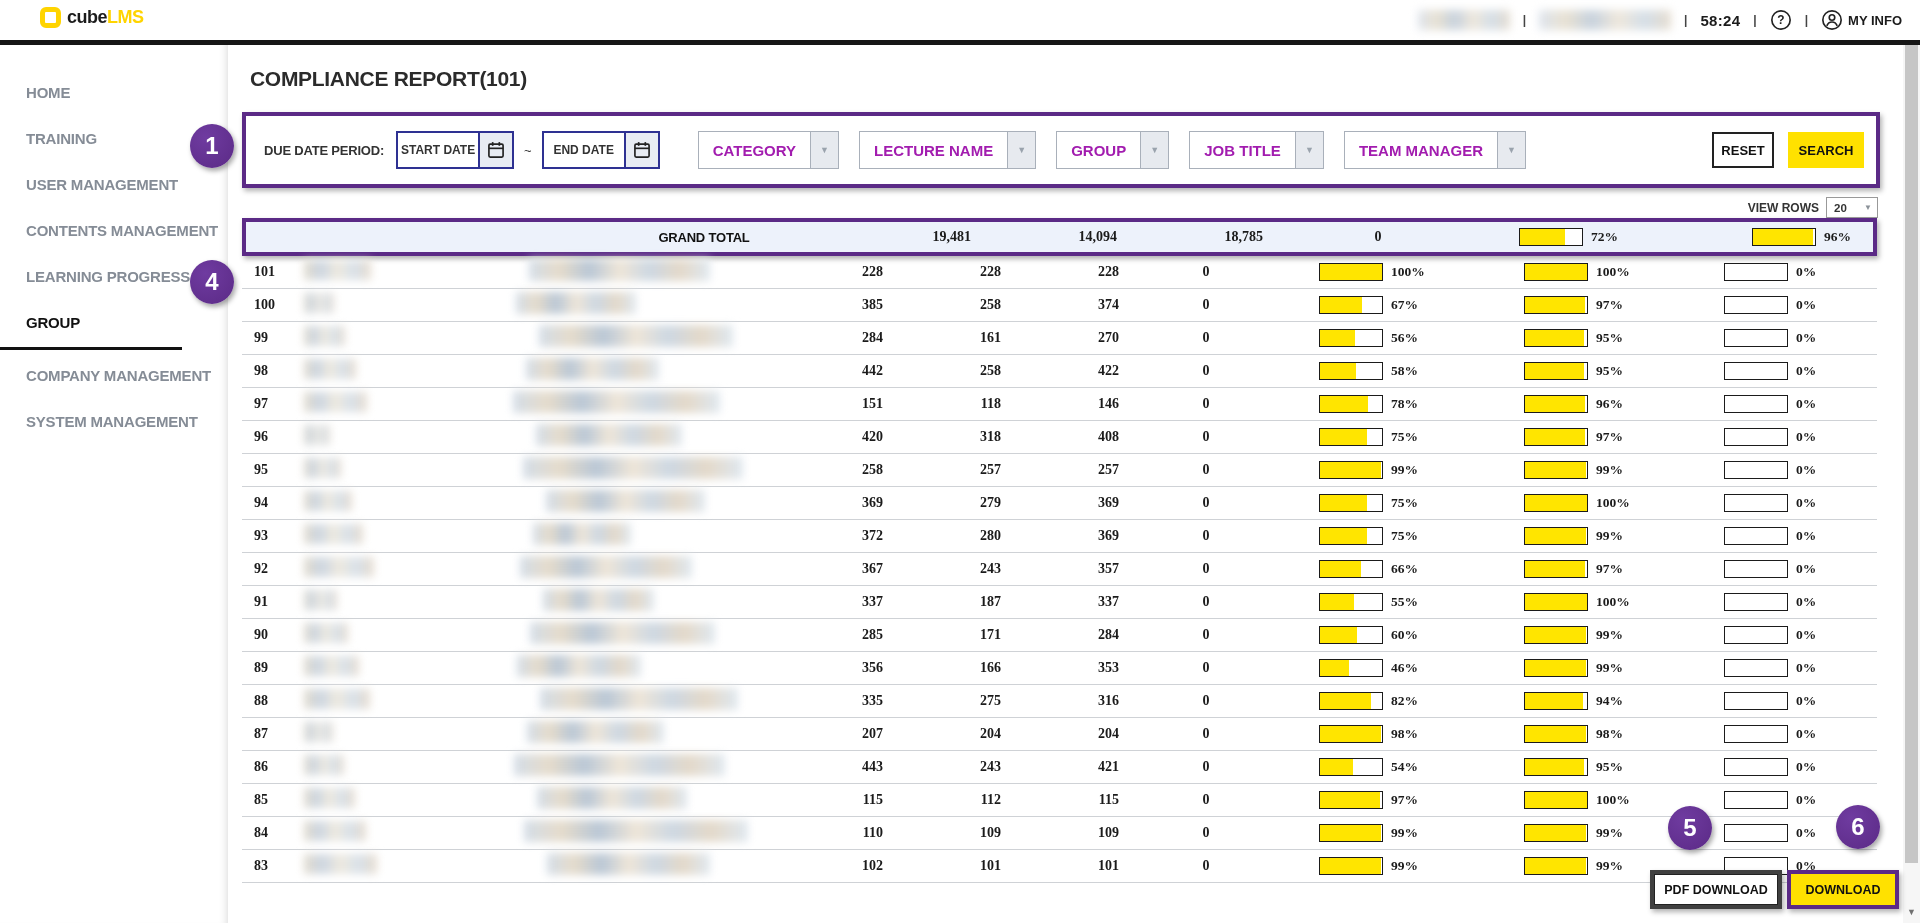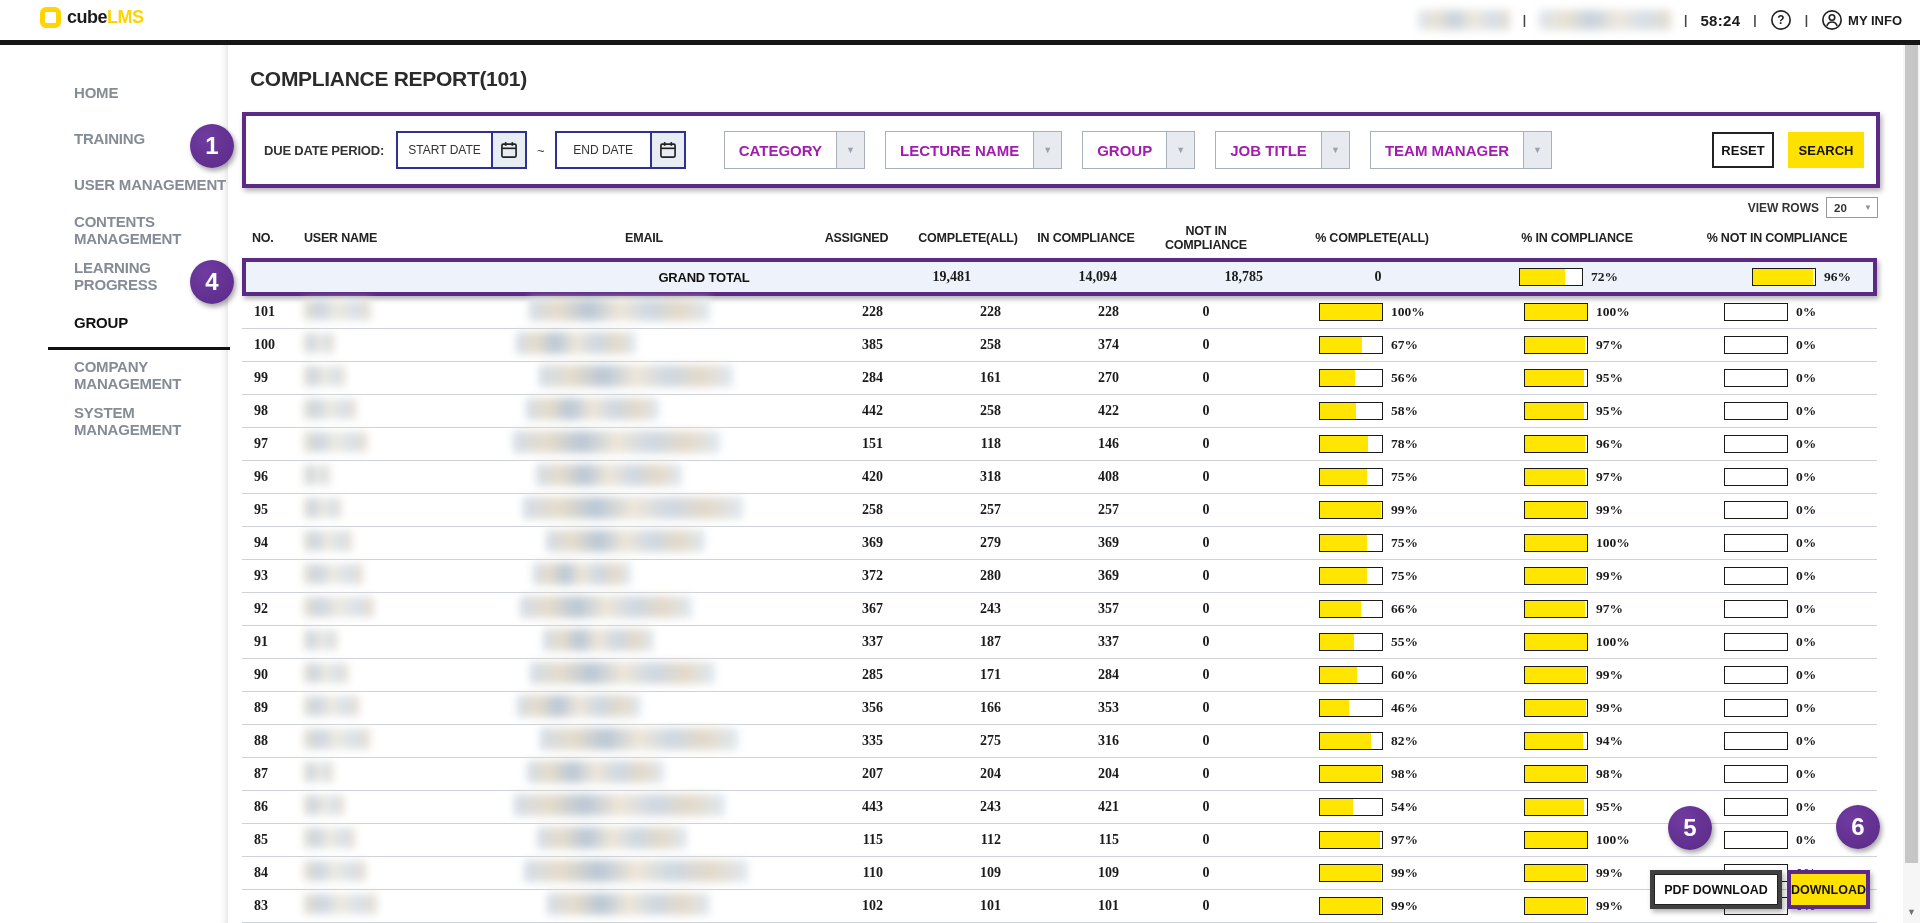--- a/index.html
+++ b/index.html
@@ -19,41 +19,41 @@
   .chip1 { width:92px; } .chip2 { width:132px; }
   .hdr-sep { color:#444; font-size:12px; font-weight:bold; }
   .timer { font-size:15px; font-weight:bold; color:#1b1b1b; letter-spacing:0.3px; }
   .icon-btn { display:flex; align-items:center; gap:5px; cursor:pointer; }
   .myinfo-label { font-size:13px; font-weight:bold; color:#1b1b1b; }
 
   .black-bar { position:absolute; left:0; top:40px; width:1920px; height:5px; background:#161616; z-index:6; }
 
   
   .sidebar { position:absolute; left:0; top:45px; width:228px; height:878px; background:#fff;
-    box-shadow:inset -8px 0 10px -8px rgba(0,0,0,0.18); z-index:4;padding-left:48px; }
+    box-shadow:inset -8px 0 10px -8px rgba(0,0,0,0.18); z-index:4; }
   .nav { padding-top:24px; }
   .nav-item { height:46px; display:flex; align-items:center; padding-left:26px;
     font-size:15px; font-weight:bold; color:#858c96; letter-spacing:-0.2px; cursor:pointer; }
   .nav-item.active { color:#111; }
   .nav-underline { height:3px; background:#111; width:182px; margin:2px 0 2px 0; }
   .nav-sub { height:42px; display:flex; align-items:center; padding-left:40px;
     font-size:14px; font-weight:bold; color:#111; letter-spacing:-0.2px; cursor:pointer; }
 
   
   .main { position:absolute; left:228px; top:45px; width:1674px; height:878px; background:#fff; }
   .page-title { margin:22px 0 0 22px; font-size:21px; font-weight:bold; color:#2b2b2b; letter-spacing:-0.3px; }
 
   
   .filter-box { margin:21px 0 0 14px; width:1638px; height:76px; border:4px solid #5b2a86;
     box-shadow:2px 3px 5px rgba(0,0,0,0.3); background:#fff; display:flex; align-items:center;
     padding:0 12px 0 18px; }
   .filter-label { font-size:13px; font-weight:bold; color:#333; margin-right:12px; letter-spacing:-0.2px; }
   .date-field { display:flex; height:38px; border:2px solid #2e3192; background:#fff; }
-  .date-text { width:93px; display:flex; align-items:center; justify-content:center;
-    font-size:12px; font-weight:normal; color:#333; }
+  .date-text { width:80px; display:flex; align-items:center; justify-content:center;
+    font-size:12px; font-weight:bold; color:#333; }
   .date-cal { width:34px; background:#e8ecf3; border-left:2px solid #2e3192;
     display:flex; align-items:center; justify-content:center; cursor:pointer; }
   .tilde { margin:0 10px; font-size:13px; color:#333; }
   .dropdown { display:flex; height:38px; border:1px solid #a9b0ba; background:#fff; margin-left:20px; cursor:pointer; }
   .dd-label { padding:0 14px; display:flex; align-items:center; font-size:15px; font-weight:bold; color:#a21caf; white-space:nowrap; }
   .dd-arrow { width:28px; background:#e7eaef; border-left:1px solid #a9b0ba;
     display:flex; align-items:center; justify-content:center; color:#9aa3ad; font-size:9px; }
   .dd-cat { margin-left:38px; }
   .filter-spacer { flex:1; }
   .btn-reset { width:62px; height:36px; background:#fff; border:2px solid #222; font-size:13px;
@@ -96,21 +96,21 @@
   .pbar i { display:block; height:100%; background:#ffe500; }
   .pct-txt { font-family:"Liberation Serif", serif; font-size:13.5px; font-weight:bold; color:#1b1b1b; min-width:34px; text-align:left; }
 
   
   .pdf-wrap { position:absolute; left:1650px; top:870px; border:4px solid #404040;
     box-shadow:2px 3px 5px rgba(0,0,0,0.3); z-index:8; }
   .btn-pdf { width:124px; height:31px; background:#fff; border:1px solid #222; font-size:12.5px;
     font-weight:bold; color:#111; display:flex; align-items:center; justify-content:center; cursor:pointer; }
   .dl-wrap { position:absolute; left:1787px; top:870px; border:4px solid #5b2a86;
     box-shadow:2px 3px 5px rgba(0,0,0,0.3); z-index:8; }
-  .btn-dl { width:75px; height:31px; background:#ffe100; border:none; font-size:12.5px;
+  .btn-dl { width:104px; height:31px; background:#ffe100; border:none; font-size:12.5px;
     font-weight:bold; color:#111; display:flex; align-items:center; justify-content:center; cursor:pointer; }
 
   
   .badge { position:absolute; width:44px; height:44px; border-radius:50%; z-index:9;
     background:radial-gradient(circle at 35% 30%, #6f3ba0, #5b2a86);
     box-shadow:2px 3px 5px rgba(0,0,0,0.35);
     display:flex; align-items:center; justify-content:center;
     color:#fff; font-size:24px; font-weight:bold; }
   .badge1 { left:190px; top:124px; }
   .badge4 { left:190px; top:260px; }
@@ -227,32 +227,20 @@
 
     <div class="view-rows">
       <span class="view-rows-label">VIEW ROWS</span>
       <span class="view-rows-select">
         <span>20</span>
         <span class="vr-arrow">▼</span>
       </span>
     </div>
 
     <div class="tbl">
-      <div class="tbl-grid thead">
-        <div class="th left no">NO.</div>
-        <div class="th left">USER NAME</div>
-        <div class="th">EMAIL</div>
-        <div class="th">ASSIGNED</div>
-        <div class="th">COMPLETE(ALL)</div>
-        <div class="th">IN COMPLIANCE</div>
-        <div class="th wrap">NOT IN COMPLIANCE</div>
-        <div class="th">% COMPLETE(ALL)</div>
-        <div class="th">% IN COMPLIANCE</div>
-        <div class="th">% NOT IN COMPLIANCE</div>
-      </div>
 
       <div class="tbl-grid grand-row">
         <div class="gt-label">GRAND TOTAL</div>
         <div class="num cell-r" style="grid-column:4">19,481</div>
         <div class="num cell-r">14,094</div>
         <div class="num cell-r">18,785</div>
         <div class="num cell-c">0</div>
         <div class="pct-cell">
           <span class="pbar">
               <i style="width: 72%;"></i>

